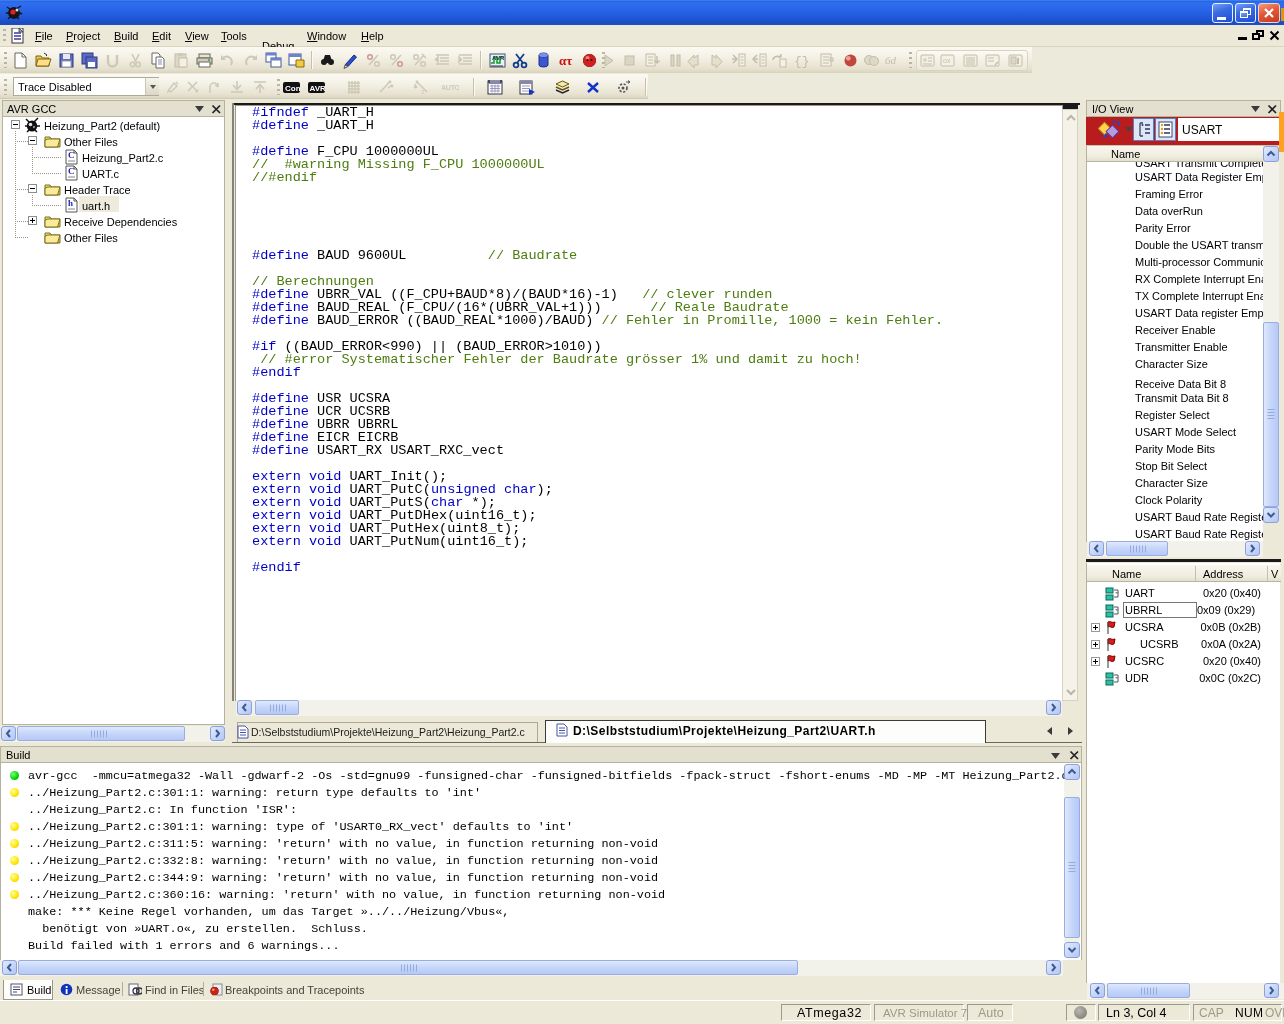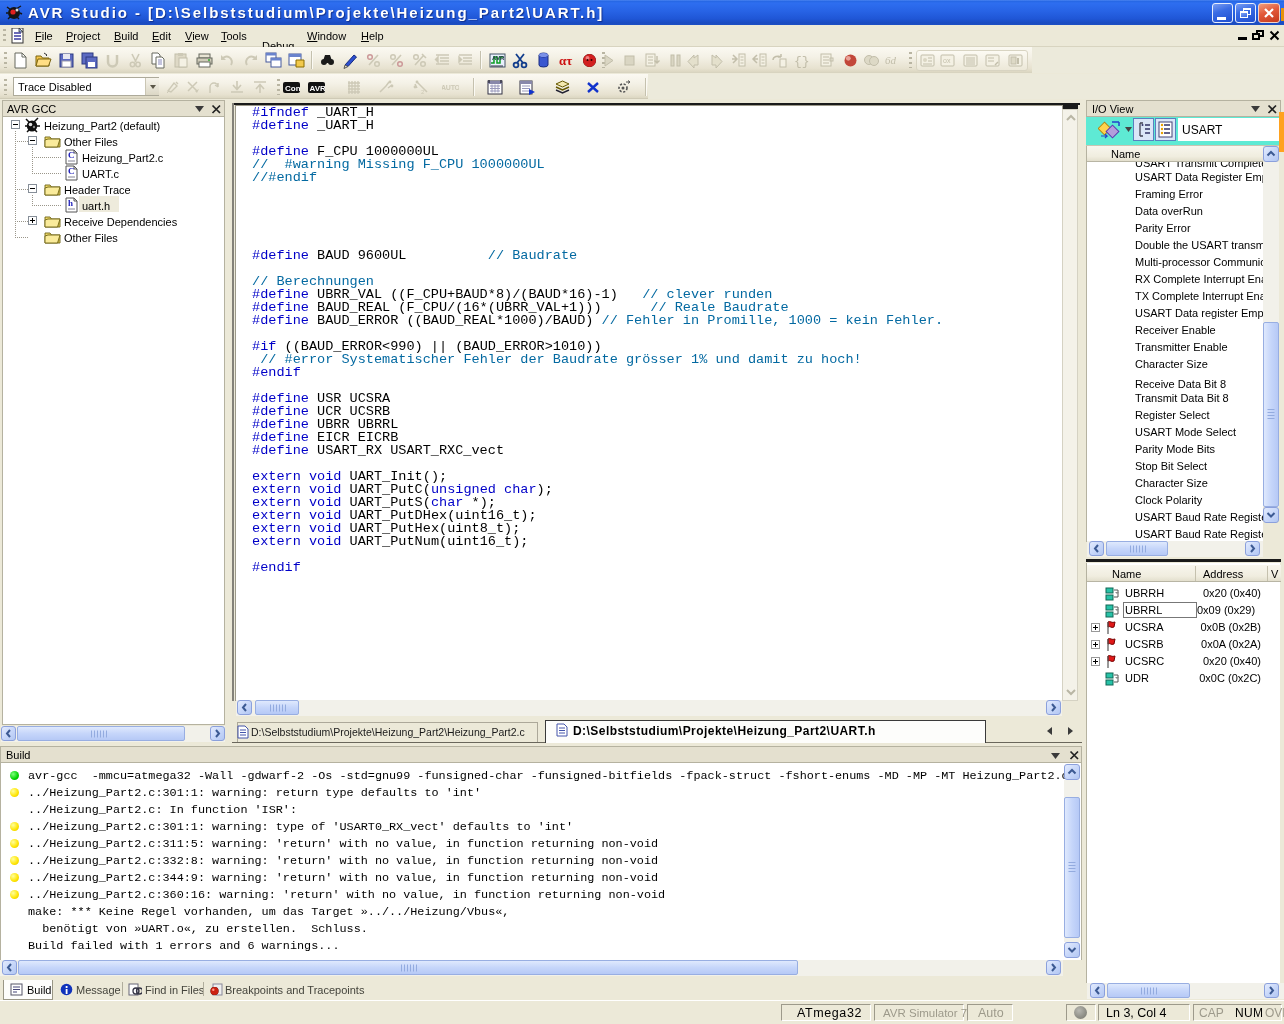--- a/index.html
+++ b/index.html
@@ -7,41 +7,40 @@
 .sbtn svg{position:absolute;left:0;top:0}
 .vtrack{position:absolute;background:#f2f1ea}
 .thumbV{position:absolute;background:linear-gradient(90deg,#dfe9fd 0%,#c6d6fa 50%,#b6c9f6 100%);border:1px solid #98aee2;border-radius:2px}
 .thumbH{position:absolute;background:linear-gradient(180deg,#dfe9fd 0%,#c6d6fa 50%,#b6c9f6 100%);border:1px solid #98aee2;border-radius:2px}
 .gripV{position:absolute;left:50%;transform:translateX(-50%);width:7px;background:repeating-linear-gradient(180deg,#93abdf 0 1px,rgba(0,0,0,0) 1px 3px)}
 .gripH{position:absolute;top:50%;transform:translateY(-50%);height:7px;background:repeating-linear-gradient(90deg,#93abdf 0 1px,rgba(0,0,0,0) 1px 3px)}
 .hdr{position:absolute;background:#e4e0cf;border:1px solid #b5b2a0;font-size:11px;color:#000}
 .grip{position:absolute;width:3px;background:repeating-linear-gradient(180deg,#b9b5a2 0 2px,rgba(0,0,0,0) 2px 5px)}
 .tsep{position:absolute;width:1px;background:#c5c1ae;box-shadow:1px 0 0 #fbfaf4}
 pre{font-family:"Liberation Mono",monospace;}
-.k{color:#0000c8}.c{color:#0369a1}
+.k{color:#0000c8}.c{color:#4d7c0f}
 .dot9{position:absolute;width:9px;height:9px;border-radius:50%}
 .exp{position:absolute;width:9px;height:9px;background:#fff;border:1px solid #868e98;line-height:7px}
 .exp i{position:absolute;left:1px;right:1px;top:3px;height:1px;background:#000}
 .exp.plus b{position:absolute;left:3px;top:1px;bottom:1px;width:1px;background:#000}
 .dotH{position:absolute;height:1px;background:repeating-linear-gradient(90deg,#9a968a 0 1px,rgba(0,0,0,0) 1px 2px)}
 .dotV{position:absolute;width:1px;background:repeating-linear-gradient(180deg,#9a968a 0 1px,rgba(0,0,0,0) 1px 2px)}
 .t11{font-size:11px;color:#000;white-space:nowrap}
 .gray{color:#9d9a8b}
 .icon16{position:absolute;width:17px;height:17px}
 </style></head>
 <body>
 
 <div class="a" id="title" style="left:0;top:0;width:1284px;height:25px;background:linear-gradient(180deg,#4a84f0 0%,#2768e6 6%,#2e6ef0 12%,#2763e5 45%,#1f56d6 75%,#1a4bc0 92%,#1d50c4 100%)">
  <svg class="a" style="left:5px;top:3px" width="18" height="19" viewBox="0 0 18 19">
       <circle cx="9" cy="10" r="6" fill="#151515"></circle>
       <circle cx="8" cy="9" r="2.6" fill="#e02020"></circle>
       <path d="M2 4 L6 7 M16 3 L11 6 M1 10 L3 10 M15 10 L17 11 M3 16 L6 13 M14 16 L11 13" stroke="#151515" stroke-width="1.4" fill="none"></path>
       <circle cx="12" cy="7" r="1.5" fill="#fff" opacity=".85"></circle>
     </svg>
- <div class="a" style="left:28px;top:4px;font-size:15px;font-weight:bold;color:#fff;letter-spacing:1.95px;text-shadow:1px 1px 1px #12308a;white-space:nowrap">AVR Studio - [D:\Selbststudium\Projekte\Heizung_Part2\UART.h]</div>
  <div class="a" style="left:1212px;top:3px;width:21px;height:20px;border-radius:3px;border:1px solid #e8effd;background:linear-gradient(160deg,#7a9df2 0%,#3a6ce4 40%,#1f4ed0 100%)">
       <div class="a" style="left:4px;top:13px;width:9px;height:3px;background:#fff"></div>
     </div>
  <div class="a" style="left:1235px;top:3px;width:21px;height:20px;border-radius:3px;border:1px solid #e8effd;background:linear-gradient(160deg,#7a9df2 0%,#3a6ce4 40%,#1f4ed0 100%)">
       <div class="a" style="left:7px;top:4px;width:8px;height:7px;border:1px solid #fff;border-top-width:2px"></div>
       <div class="a" style="left:4px;top:7px;width:8px;height:7px;border:1px solid #fff;border-top-width:2px;background:linear-gradient(160deg,#7a9df2,#3a6ce4)"></div>
     </div>
  <div class="a" style="left:1258px;top:3px;width:22px;height:20px;border-radius:3px;border:1px solid #f3d5c8;background:linear-gradient(160deg,#f09d7d 0%,#e2593a 45%,#c53a1c 100%)"><svg width="20" height="18">
         <path d="M6 5 L14 13 M14 5 L6 13" stroke="#fff" stroke-width="2.2"></path>
       </svg></div>
@@ -563,21 +562,21 @@
 <div id="rpanel">
  <div class="hdr" style="left:1086px;top:100px;width:195px;height:17px">
   <div class="a" style="left:5px;top:2px">I/O View</div>
   <svg class="a" style="left:164px;top:5px" width="10" height="8">
         <path d="M0 0 h9 l-4.5 6 z" fill="#3a3a3a"></path>
       </svg>
   <svg class="a" style="left:180px;top:3px" width="11" height="11">
         <path d="M1.5 1.5 L9 9 M9 1.5 L1.5 9" stroke="#222" stroke-width="1.7"></path>
       </svg>
  </div>
- <div class="a" style="left:1086px;top:117px;width:195px;height:29px;background:#5eead4;border-bottom:1px solid #c9c5b2">
+ <div class="a" style="left:1086px;top:117px;width:195px;height:29px;background:#b91c1c;border-bottom:1px solid #c9c5b2">
   <div class="a" style="left:92px;top:1px;width:102px;height:23px;background:#fff"></div>
   <svg class="a" style="left:12px;top:3px" width="24" height="20" viewBox="0 0 24 20">
         <rect x="2" y="4" width="9" height="9" transform="rotate(45 6.5 8.5)" fill="#ffd34d" stroke="#b8860b"></rect>
         <rect x="10" y="7" width="9" height="9" transform="rotate(45 14.5 11.5)" fill="#b39ddb" stroke="#5e35b1"></rect>
         <path d="M14 2 h7 M21 2 v4" stroke="#2244cc" stroke-width="1.5" fill="none"></path>
         <path d="M3 16 h6 l-2 -2 m2 2 l-2 2" stroke="#2244cc" stroke-width="1.2" fill="none"></path>
       </svg>
   <svg class="a" style="left:39px;top:10px" width="8" height="6">
         <path d="M0 0 h7 l-3.5 5 z" fill="#444"></path>
       </svg>
@@ -668,21 +667,21 @@
      <div class="a" style="left:108px;top:1px;width:1px;height:15px;background:#c5c1ae"></div>
      <div class="a" style="left:180px;top:1px;width:1px;height:15px;background:#c5c1ae"></div>
    </div>
    <div id="regrows">
         <svg class="a" width="17" height="15" viewBox="0 0 17 15" style="left:18px;top:24px">
           <rect x="1" y="1" width="7" height="5" fill="#27c2a7" stroke="#116655"></rect>
           <rect x="1" y="8" width="7" height="5" fill="#27c2a7" stroke="#116655"></rect>
           <path d="M9 3 h4 M9 10 h4 M13 3 v7" stroke="#555" fill="none"></path>
           <path d="M10 5 l2 2 l2 -2" fill="#888"></path>
         </svg>
-        <div class="a t11" style="left:38px;top:24px">UBRRH</div>
+        <div class="a t11" style="left:38px;top:24px">UART</div>
         <div class="a t11" style="left:110px;top:24px;width:64px;text-align:right">0x20 (0x40)</div>
         <svg class="a" width="17" height="15" viewBox="0 0 17 15" style="left:18px;top:41px">
           <rect x="1" y="1" width="7" height="5" fill="#27c2a7" stroke="#116655"></rect>
           <rect x="1" y="8" width="7" height="5" fill="#27c2a7" stroke="#116655"></rect>
           <path d="M9 3 h4 M9 10 h4 M13 3 v7" stroke="#555" fill="none"></path>
           <path d="M10 5 l2 2 l2 -2" fill="#888"></path>
         </svg>
         <div class="a" style="left:36px;top:39px;width:74px;height:16px;border:1px solid #777;background:#fff"></div>
         <div class="a t11" style="left:38px;top:41px">UBRRL</div>
         <div class="a t11" style="left:110px;top:41px;width:64px;text-align:left">0x09 (0x29)</div>
@@ -697,21 +696,21 @@
         <div class="a t11" style="left:38px;top:58px">UCSRA</div>
         <div class="a t11" style="left:110px;top:58px;width:64px;text-align:right">0x0B (0x2B)</div>
         <div class="exp plus" style="left:4px;top:77px;border-color:#999">
           <i></i>
           <b></b>
         </div>
         <svg class="a" width="17" height="15" viewBox="0 0 17 15" style="left:17px;top:74px">
           <path d="M4 2 C6 0.5 8 3.5 11 2 L10 7 C7 8.5 6 5.5 4 7 z" fill="#e01818" stroke="#700"></path>
           <path d="M4 2 V14" stroke="#555" stroke-width="1.2"></path>
         </svg>
-        <div class="a t11" style="left:38px;top:75px">UCSRB</div>
+        <div class="a t11" style="left:53px;top:75px">UCSRB</div>
         <div class="a t11" style="left:110px;top:75px;width:64px;text-align:right">0x0A (0x2A)</div>
         <div class="exp plus" style="left:4px;top:94px;border-color:#999">
           <i></i>
           <b></b>
         </div>
         <svg class="a" width="17" height="15" viewBox="0 0 17 15" style="left:17px;top:91px">
           <path d="M4 2 C6 0.5 8 3.5 11 2 L10 7 C7 8.5 6 5.5 4 7 z" fill="#e01818" stroke="#700"></path>
           <path d="M4 2 V14" stroke="#555" stroke-width="1.2"></path>
         </svg>
         <div class="a t11" style="left:38px;top:92px">UCSRC</div>

